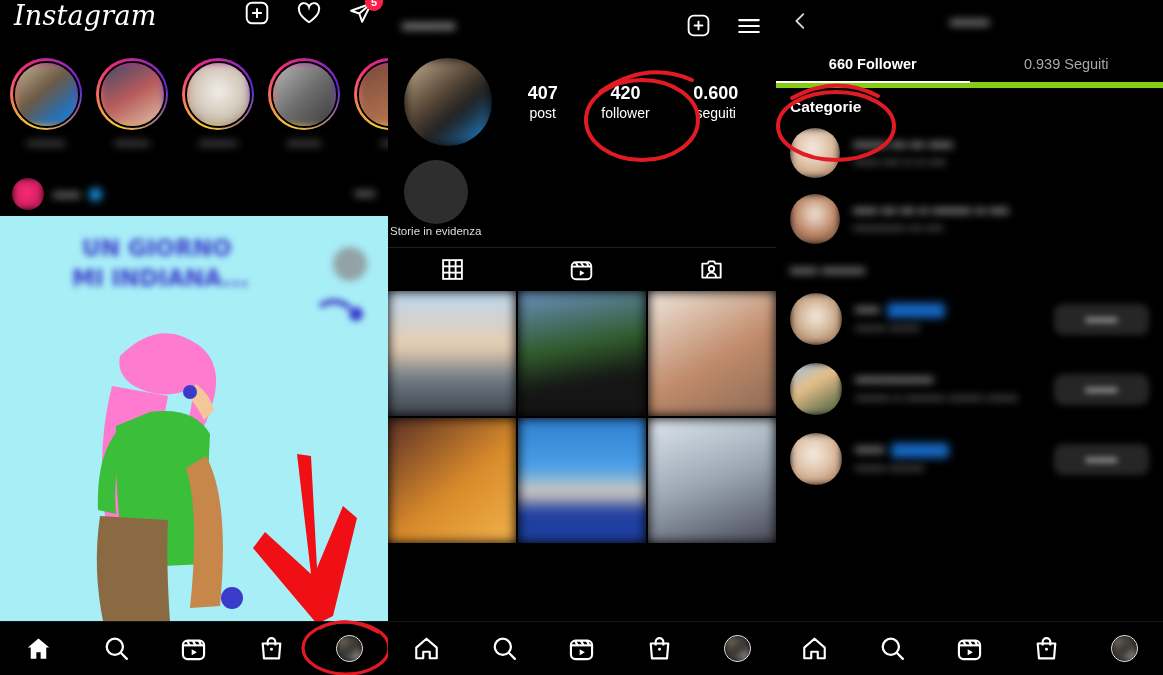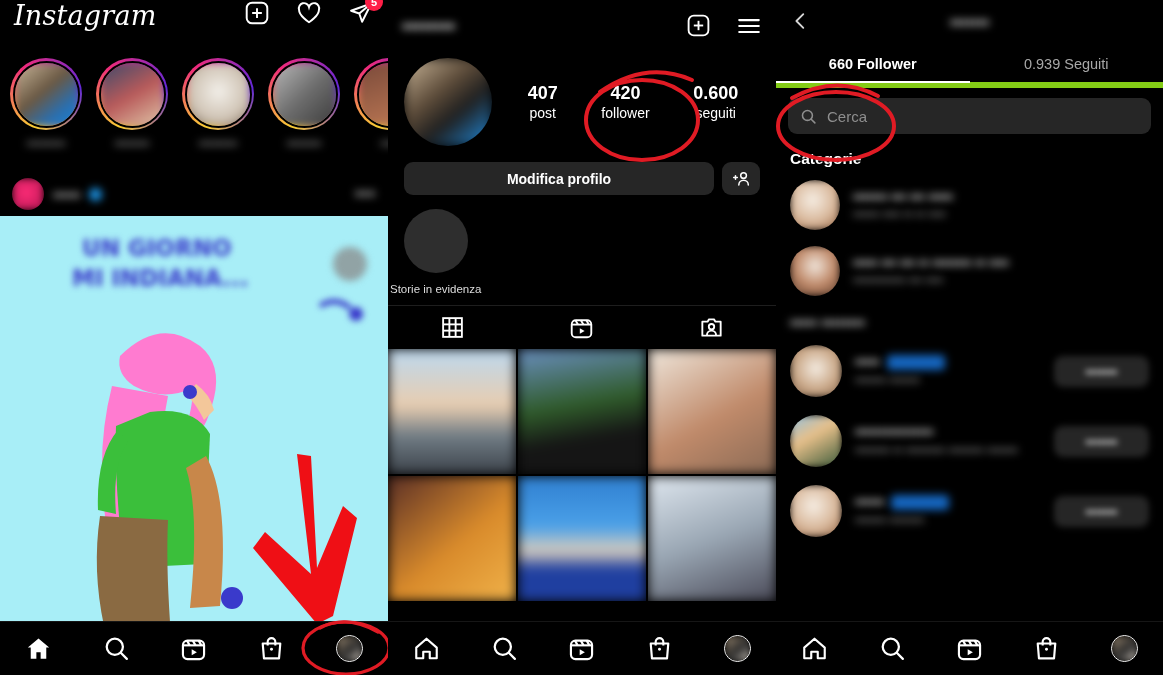--- a/index.html
+++ b/index.html
@@ -91,21 +91,21 @@
     border-radius: 9px; display: flex; align-items: center; justify-content: center;
     font-size: 14px; font-weight: 600;
   }
   .btn-addp {
     width: 38px; height: 33px; background: #262626; border-radius: 9px;
     display: flex; align-items: center; justify-content: center;
   }
   .highlights { padding: 14px 16px 0 16px; }
   .hl { width: 64px; }
   .hl-circle { width: 64px; height: 64px; border-radius: 50%; background: #2e2e2e; }
-  .hl-label { font-size: 11.5px; color: #ddd; margin-top: 10px; white-space: nowrap; margin-left: -14px; text-align: right;}
+  .hl-label { font-size: 11.5px; color: #ddd; margin-top: 1px; white-space: nowrap; margin-left: -14px; text-align: right;}
   .pf-tabs {
     display: flex; border-top: 1px solid #1e1e1e; margin-top: 10px;
     height: 44px; align-items: center;
   }
   .pf-tab { flex: 1; display: flex; align-items: center; justify-content: center; }
   .grid3 { display: grid; grid-template-columns: repeat(3, 1fr); gap: 2px; }
   .cell { width: 100%; height: 125px; overflow: hidden; position: relative; }
 
   
   .fl-header { height: 46px; display: flex; align-items: center; padding: 0 14px; position: relative; }
@@ -367,33 +367,20 @@
           <div class="stat-n">420</div>
           <div class="stat-l">follower</div>
         </div>
         <div class="stat">
           <div class="stat-n">0.600</div>
           <div class="stat-l">seguiti</div>
         </div>
       </div>
     </div>
 
-    <div class="pf-actions">
-      <div class="btn-edit">Modifica profilo</div>
-      <div class="btn-addp">
-        <span>
-          <svg viewBox="0 0 24 24" width="19" height="19" fill="none" stroke="#fff" stroke-width="1.9" stroke-linecap="round">
-            <circle cx="14.6" cy="8.2" r="3.6"></circle>
-              <path d="M8.6 20.2c0-3.6 2.7-6 6-6s6 2.4 6 6"></path>
-            <line x1="4.4" y1="8.4" x2="4.4" y2="13"></line>
-              <line x1="2.1" y1="10.7" x2="6.7" y2="10.7"></line>
-          </svg>
-        </span>
-      </div>
-    </div>
 
     <div class="highlights">
       <div class="hl">
         <div class="hl-circle"></div>
         <div class="hl-label">Storie in evidenza</div>
       </div>
     </div>
 
     <div class="pf-tabs">
       <div class="pf-tab">
@@ -496,31 +483,20 @@
         </svg>
       </span>
       <span class="fl-title blurtxt">•••••••</span>
     </div>
 
     <div class="fl-tabs">
       <div class="fl-tab active">660 Follower</div>
       <div class="fl-tab">0.939 Seguiti</div>
     </div>
 
-    <div class="search-wrap">
-      <div class="search-box">
-        <span>
-          <svg viewBox="0 0 24 24" width="17" height="17" fill="none" stroke="#8e8e8e" stroke-width="2.2">
-              <circle cx="10.5" cy="10.5" r="7"></circle>
-              <line x1="15.8" y1="15.8" x2="21" y2="21" stroke-linecap="round"></line>
-            </svg>
-        </span>
-        <span class="search-ph">Cerca</span>
-      </div>
-    </div>
 
     <div class="sec-title">Categorie</div>
 
     <div class="cat-row">
       <div class="cat-av">
           <div class="pic ph12 blurimg-s"></div>
         </div>
       <div class="cat-txt">
         <div class="cat-t blurtxt">••••••• ••• ••• •••••</div>
         <div class="cat-s blurtxt">•••••• •••• •• •• ••••</div>

